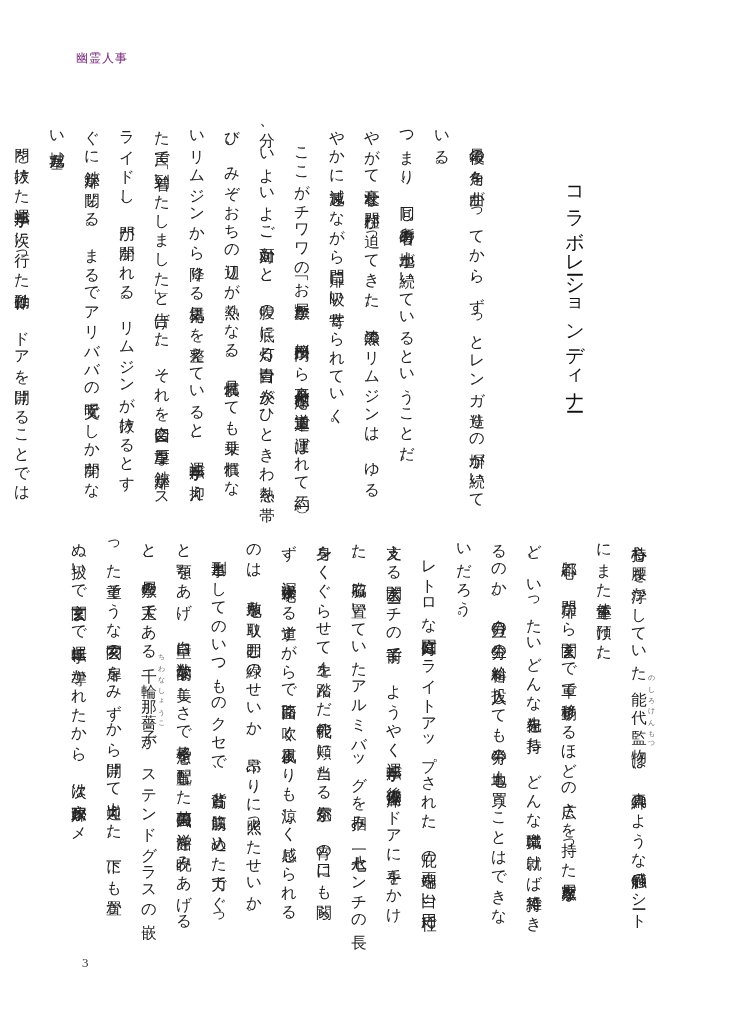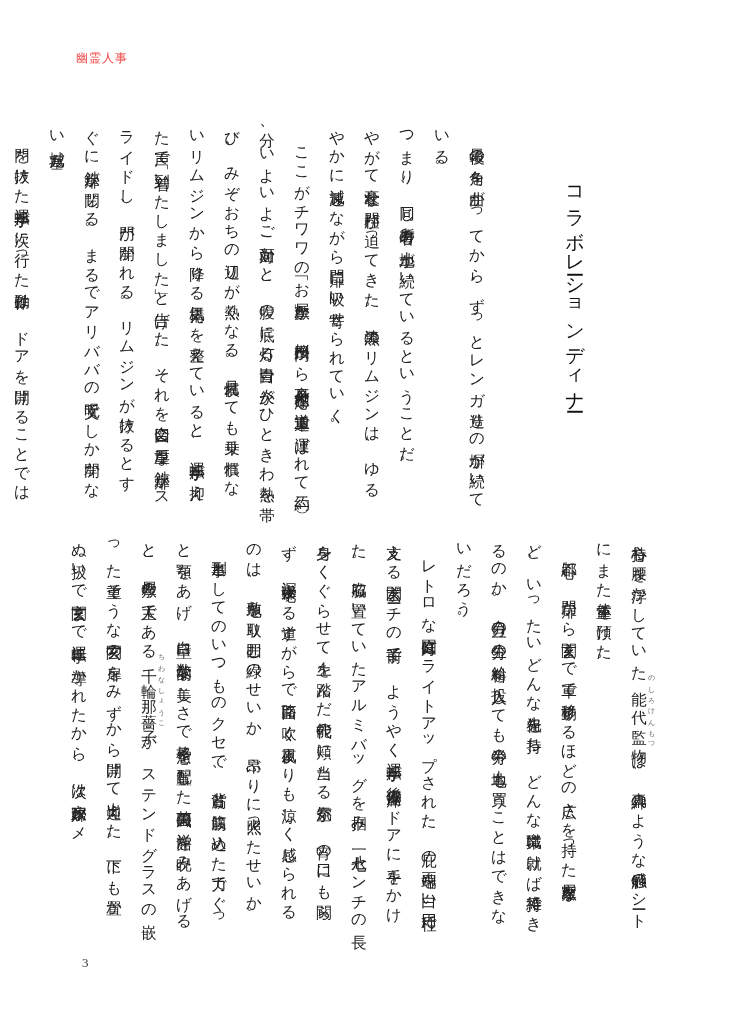--- a/index.html
+++ b/index.html
@@ -1,18 +1,18 @@
 <!DOCTYPE html>
 <html><head>
 <meta charset="utf-8">
 <style>
   html, body { margin:0; padding:0; background:#ffffff; }
   body { width:730px; height:1024px; position:relative; overflow:hidden;
          font-family:"DejaVu Serif", serif; color:#222; }
-  .running-head { position:absolute; left:76px; top:50px; font-size:12px; color:#ef4444; letter-spacing:1px; }
+  .running-head { position:absolute; left:76px; top:50px; font-size:12px; color:#701a75; letter-spacing:1px; }
   .page-number { position:absolute; left:82px; top:955px; font-size:13px; color:#333; font-family:"Liberation Serif", serif; }
   .title { position:absolute; left:562px; top:174px; writing-mode:vertical-rl; font-size:19px; line-height:28px; letter-spacing:1px; color:#111; }
   .block { position:absolute; writing-mode:vertical-rl; font-size:15.5px; line-height:35px; letter-spacing:1.5px; color:#222; }
   .block p { margin:0; }
   .block p.indent { text-indent:1em; }
   .upper { right:236px; top:120px; height:382px; }
   .lower { right:74px; top:533px; height:392px; }
   ruby rt { font-size:7px; color:#666; letter-spacing:3px; }
 </style>
 </head>

